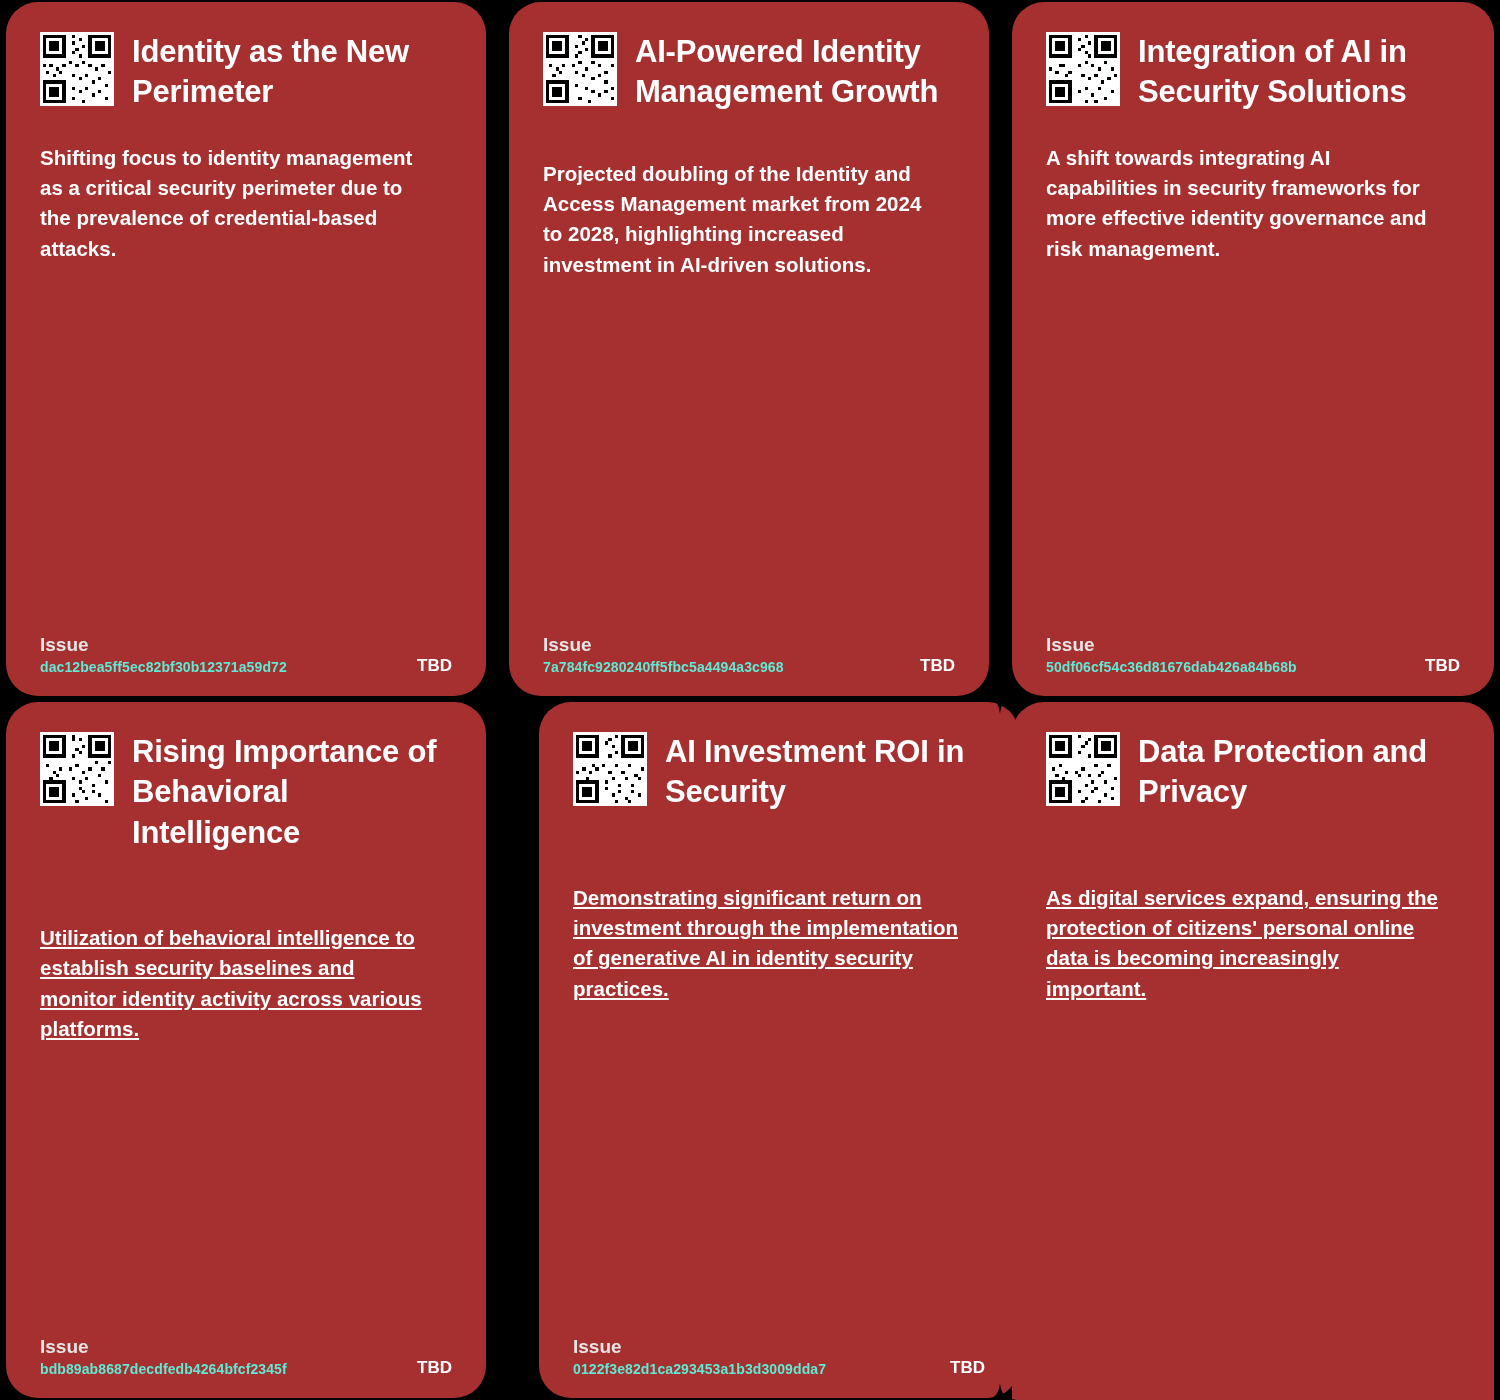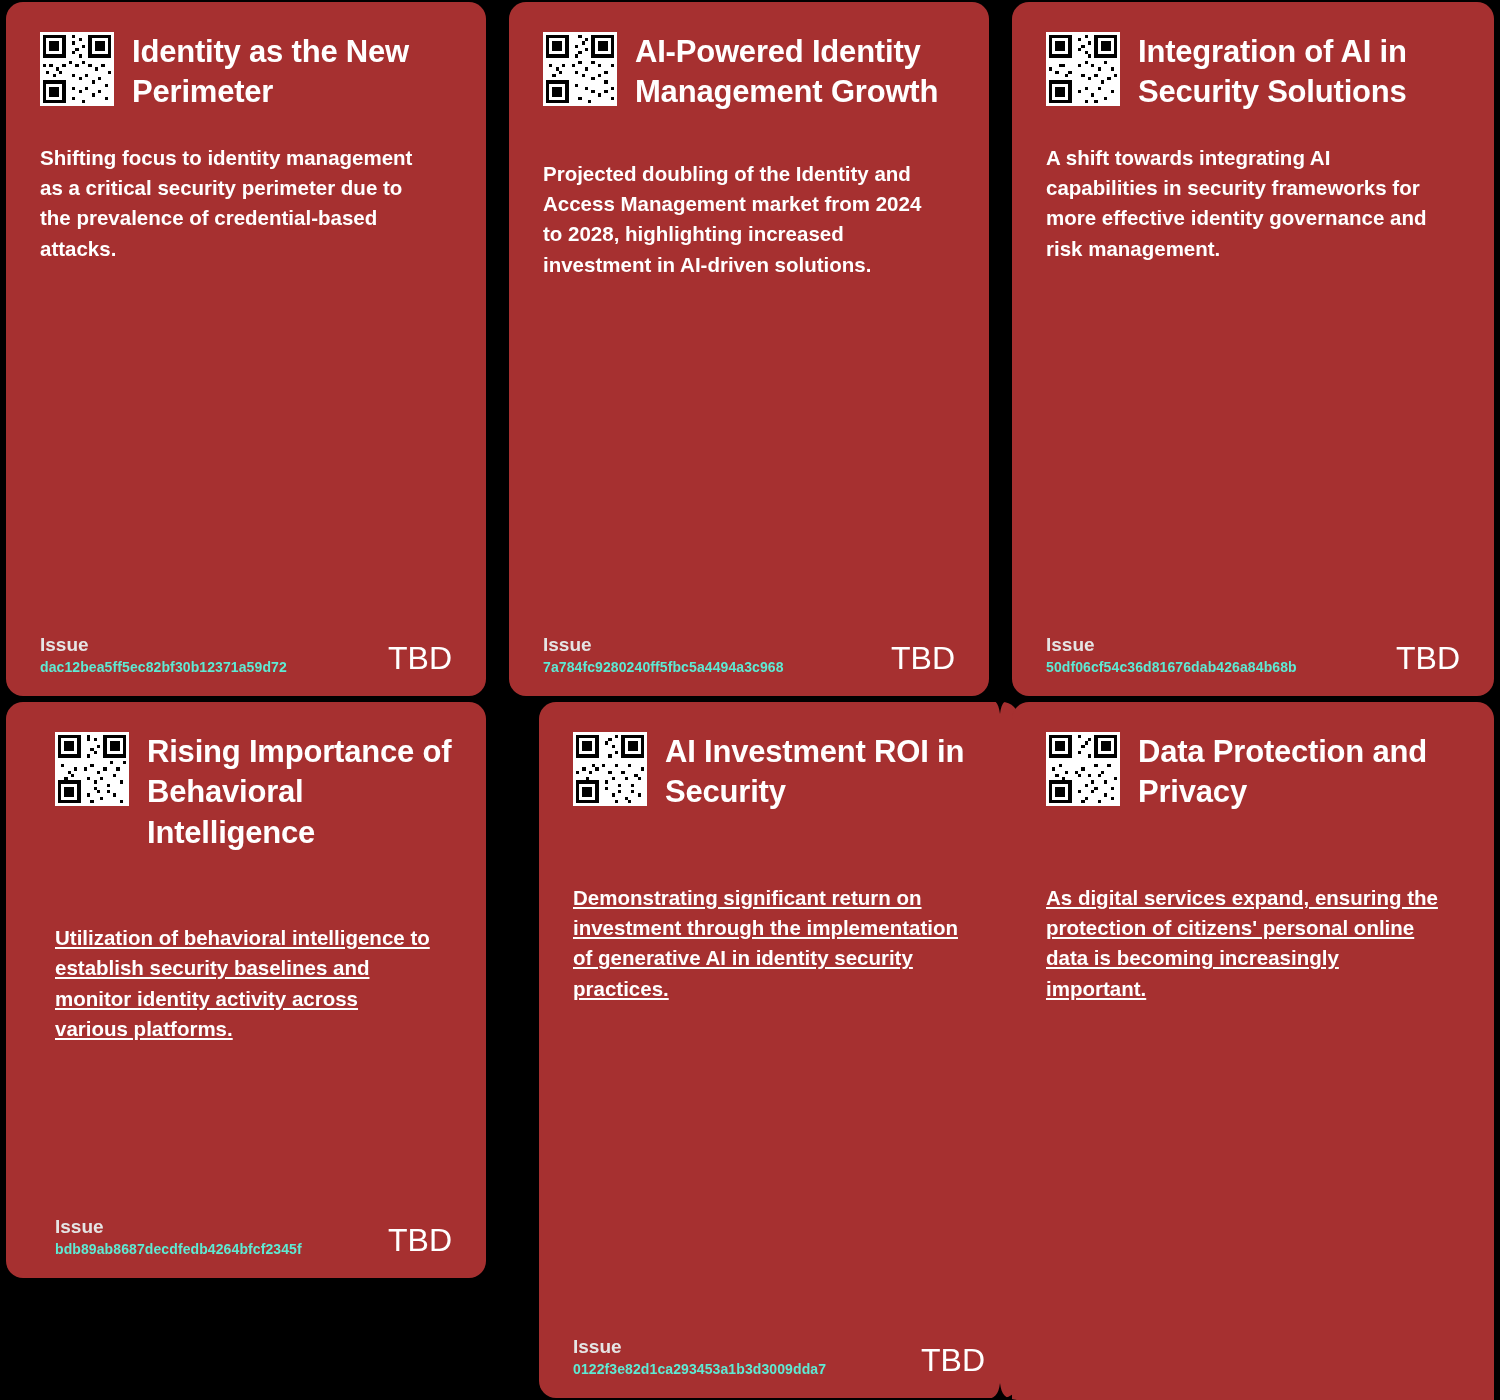--- a/index.html
+++ b/index.html
@@ -15,21 +15,21 @@
   }
   #board {
     position: relative;
     width: 1500px;
     height: 1400px;
     background: #000000;
   }
   .card {
     position: absolute;
     background: #a63030;
-    border-radius: 17px;
+    border-radius: 32px;
     box-sizing: border-box;
     overflow: hidden;
   }
   .card-inner {
     position: relative;
     width: 100%;
     height: 100%;
     padding: 30px 34px 24px 34px;
     box-sizing: border-box;
     display: flex;
@@ -89,22 +89,22 @@
   }
   .issue-id {
     color: #5eead4;
     font-size: 14px;
     font-weight: bold;
     line-height: 1;
     letter-spacing: 0.1px;
   }
   .tbd {
     color: #ffffff;
-    font-size: 32px;
-    font-weight: normal;
+    font-size: 17px;
+    font-weight: bold;
     line-height: 1;
   }
   .star {
     position: absolute;
     color: #000000;
     width: 34px;
     height: 34px;
     pointer-events: none;
   }
 </style>
@@ -321,21 +321,21 @@
       <div class="card-footer">
         <div class="footer-left">
           <div class="issue-label">Issue</div>
           <div class="issue-id">50df06cf54c36d81676dab426a84b68b</div>
         </div>
         <div class="tbd">TBD</div>
       </div>
     </div>
   </div>
 
-  <div class="card" style="left:6px; top:702px; width:480px; height:576px;padding-left:15px;">
+  <div class="card" style="left:6px; top:702px; width:480px; height:696px;">
     <div class="card-inner">
       <div class="card-head">
         <div class="qr">
           <svg viewBox="0 0 21 21" shape-rendering="crispEdges" xmlns="http://www.w3.org/2000/svg">
             <rect width="21" height="21" fill="#fff"></rect>
             <g fill="#000">
               <rect x="0" y="0" width="7" height="1"></rect>
                 <rect x="0" y="6" width="7" height="1"></rect>
               <rect x="0" y="0" width="1" height="7"></rect>
                 <rect x="6" y="0" width="1" height="7"></rect>

